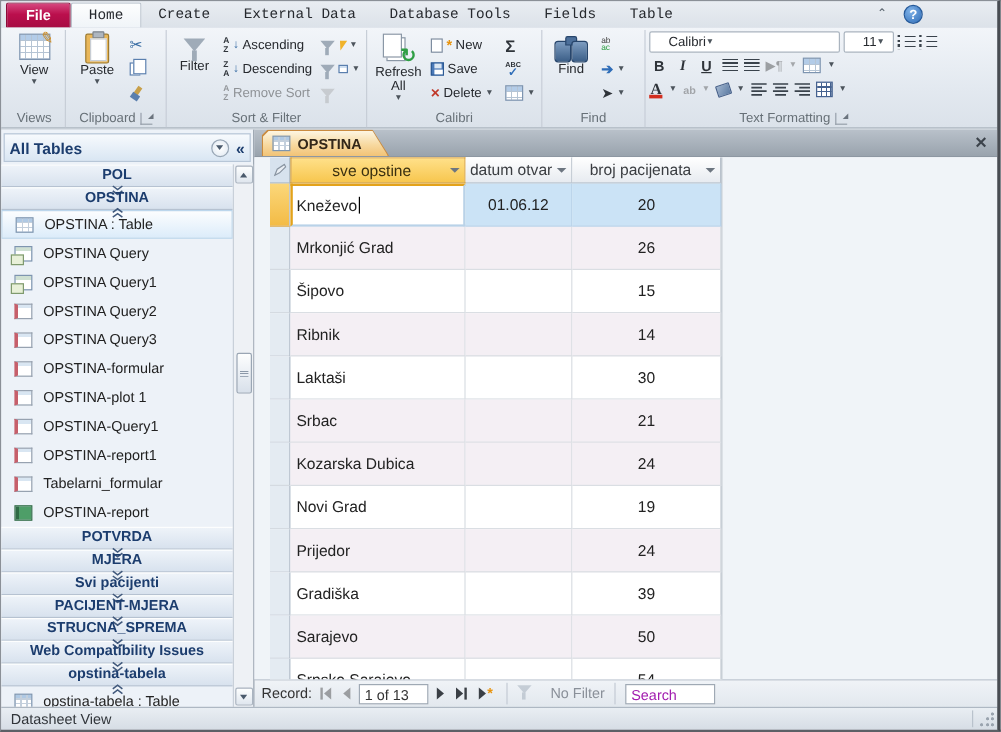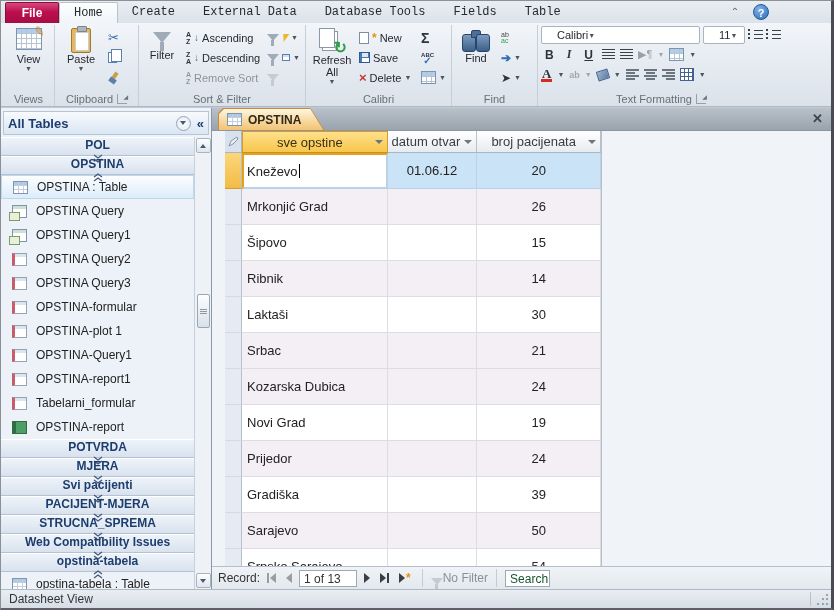--- a/index.html
+++ b/index.html
@@ -150,22 +150,22 @@
   .caret { display:inline-block; width:1px; height:14px; background:#000; margin-left:1px; }
 
   
   .recbar { flex:0 0 23px; background:linear-gradient(#f0f3f7,#e2e8ee); border-top:1px solid #b6bfc9; display:flex; align-items:center; padding-left:6px; gap:4px; font-size:12px; color:#333; }
   .rb-btn { display:flex; align-items:center; gap:1px; padding:0 3px; height:16px; }
   .tri-l { width:0;height:0;border-right:6px solid #3a3f45;border-top:5px solid transparent;border-bottom:5px solid transparent; }
   .tri-r { width:0;height:0;border-left:6px solid #3a3f45;border-top:5px solid transparent;border-bottom:5px solid transparent; }
   .vbar { width:2px; height:10px; background:#3a3f45; }
   .rec-pos { width:58px; height:17px; background:#fff; border:1px solid #9fa9b4; font-size:12px; padding:0 4px; line-height:16px; }
   .rb-sep { width:1px; height:18px; background:#c3cbd4; margin:0 4px; }
-  .nofilter { display:flex; align-items:flex-end; gap:0; color:#8a9099; }
-  .search-box { width:45px; height:17px; background:#fff; border:1px solid #9fa9b4; font-size:12px; padding:0 4px; line-height:16px; color:#14532d; }
+  .nofilter { display:flex; align-items:flex-start; gap:16px; color:#8a9099; }
+  .search-box { width:75px; height:17px; background:#fff; border:1px solid #9fa9b4; font-size:12px; padding:0 4px; line-height:16px; color:#a21caf; }
 
   
   .statusbar { flex:0 0 19px; background:linear-gradient(#e9eef3,#d6dde5); border-top:1px solid #aeb8c3; display:flex; align-items:center; padding:0 8px; font-size:12px; color:#31353a; position:relative; }
   .status-sep { position:absolute; right:20px; top:2px; bottom:2px; width:1px; background:#b9c2cc; }
   .grip { position:absolute; right:2px; bottom:2px; width:13px; height:13px; background:
       radial-gradient(circle at 2px 11px,#9aa4af 1px,transparent 1.6px),
       radial-gradient(circle at 7px 11px,#9aa4af 1px,transparent 1.6px),
       radial-gradient(circle at 11px 11px,#9aa4af 1px,transparent 1.6px),
       radial-gradient(circle at 7px 6px,#9aa4af 1px,transparent 1.6px),
       radial-gradient(circle at 11px 6px,#9aa4af 1px,transparent 1.6px),

